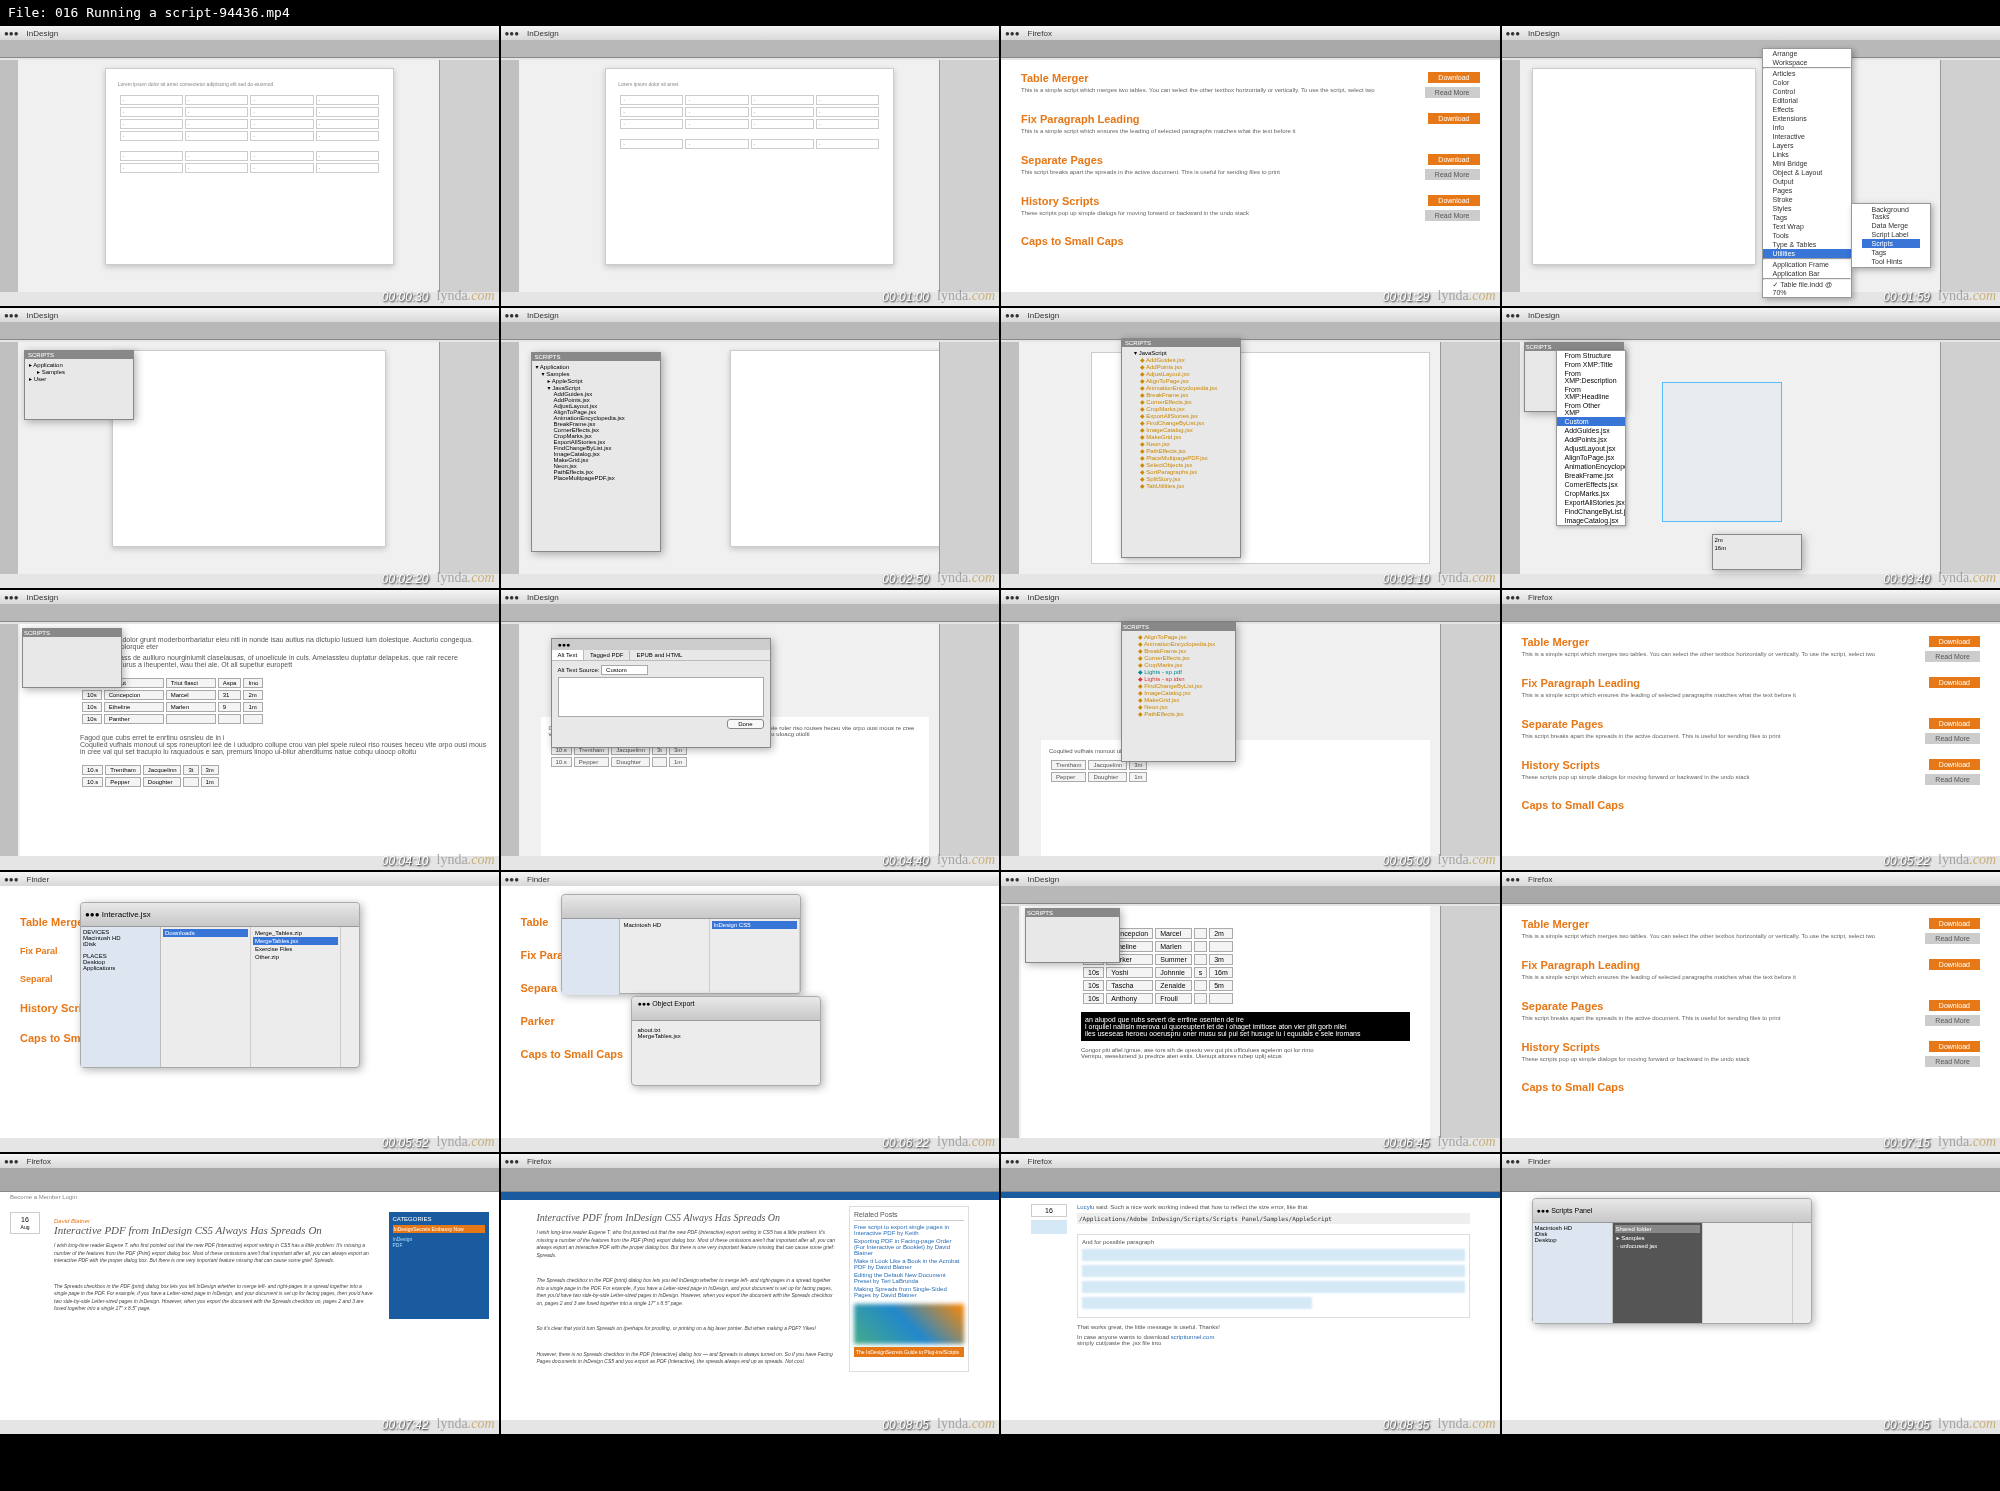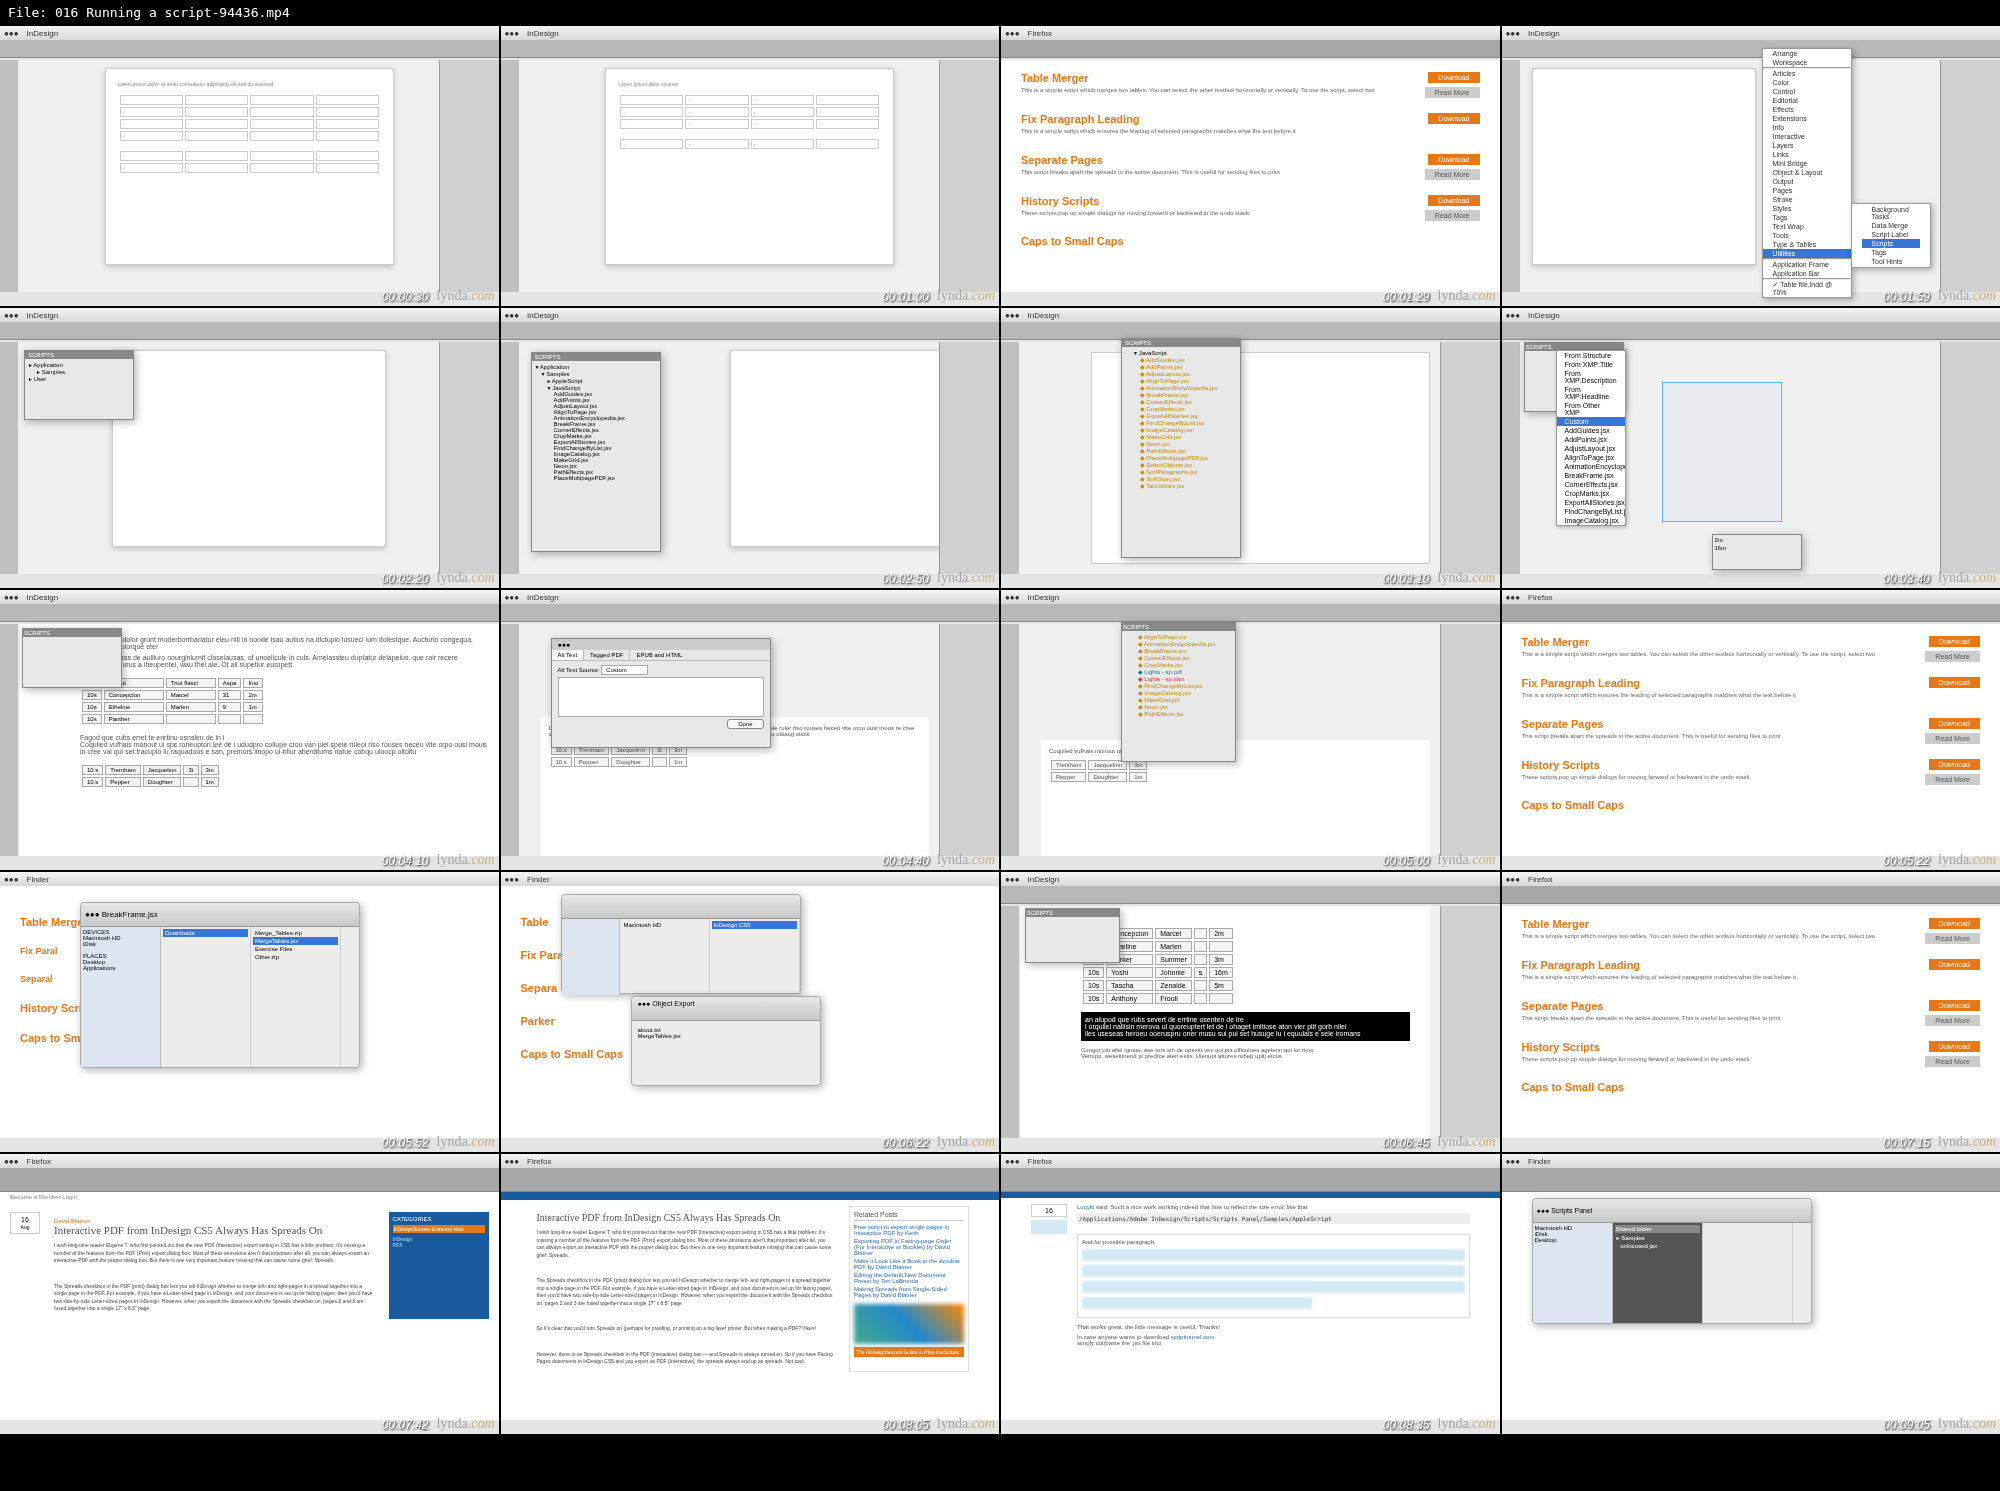--- a/index.html
+++ b/index.html
@@ -30,21 +30,21 @@
 .web-desc { color: #666; font-size: 6px; line-height: 1.3; }
 .web-btn { display: inline-block; background: #e77817; color: #fff; font-size: 7px; padding: 2px 10px; float: right; }
 .web-btn.gray { background: #ccc; color: #555; }
 
 
 .blog-content { background: #fff; height: 100%; }
 .blog-header { background: linear-gradient(#1a5a9e, #0d3d6b); color: #fff; height: 36px; padding: 4px 10px; }
 .blog-logo { font-size: 13px; font-weight: bold; font-style: italic; }
 .blog-tag { background: #e77817; font-size: 6px; padding: 1px 4px; float: right; }
 .blog-body { padding: 10px; display: flex; gap: 8px; }
-.blog-main { flex: 1; background: #fff; padding: 6px; }
+.blog-main { flex: 1; background: #fff; padding: 6px; font-style: italic; }
 .blog-side { width: 100px; background: #1a5a9e; padding: 4px; }
 .blog-title { color: #555; font-size: 11px; font-weight: normal; margin-bottom: 6px; font-family: Georgia, serif; }
 .blog-text { font-size: 5px; color: #444; line-height: 1.5; }
 .blog-link { color: #2a6eb8; font-size: 6px; display: block; margin: 2px 0; }
 
 .menu-open { position: absolute; background: #fff; border: 1px solid #999; box-shadow: 2px 2px 6px rgba(0,0,0,0.3); font-size: 7px; z-index: 10; }
 .menu-open div { padding: 1px 10px; color: #333; }
 .menu-open .hl { background: #3875d7; color: #fff; }
 .submenu { position: absolute; left: 100%; top: 0; background: #fff; border: 1px solid #999; }
 
@@ -647,21 +647,21 @@
             <div class="web-title" style="font-size:9px">Separal</div>
           </div>
       <div class="web-item">
             <div class="web-title">History Scripts</div>
           </div>
       <div class="web-item">
             <div class="web-title">Caps to Small Caps</div>
           </div>
     </div>
     <div class="panel-float finder-window" style="top:16px;left:80px;width:280px">
-      <div class="finder-tb"><span style="font-size:8px;padding:4px">●●● BreakFrame.jsx</span></div>
+      <div class="finder-tb"><span style="font-size:8px;padding:4px">●●● Interactive.jsx</span></div>
       <div class="finder-body">
         <div class="finder-side"><div>DEVICES</div><div>Macintosh HD</div><div>iDisk</div><br><div>PLACES</div><div>Desktop</div><div>Applications</div></div>
         <div class="finder-cols">
           <div class="finder-col">
                 <div class="sel">Downloads</div>
               </div>
           <div class="finder-col">
                 <div>Merge_Tables.zip</div>
                 <div class="sel">MergeTables.jsx</div>
                 <div>Exercise Files</div>

